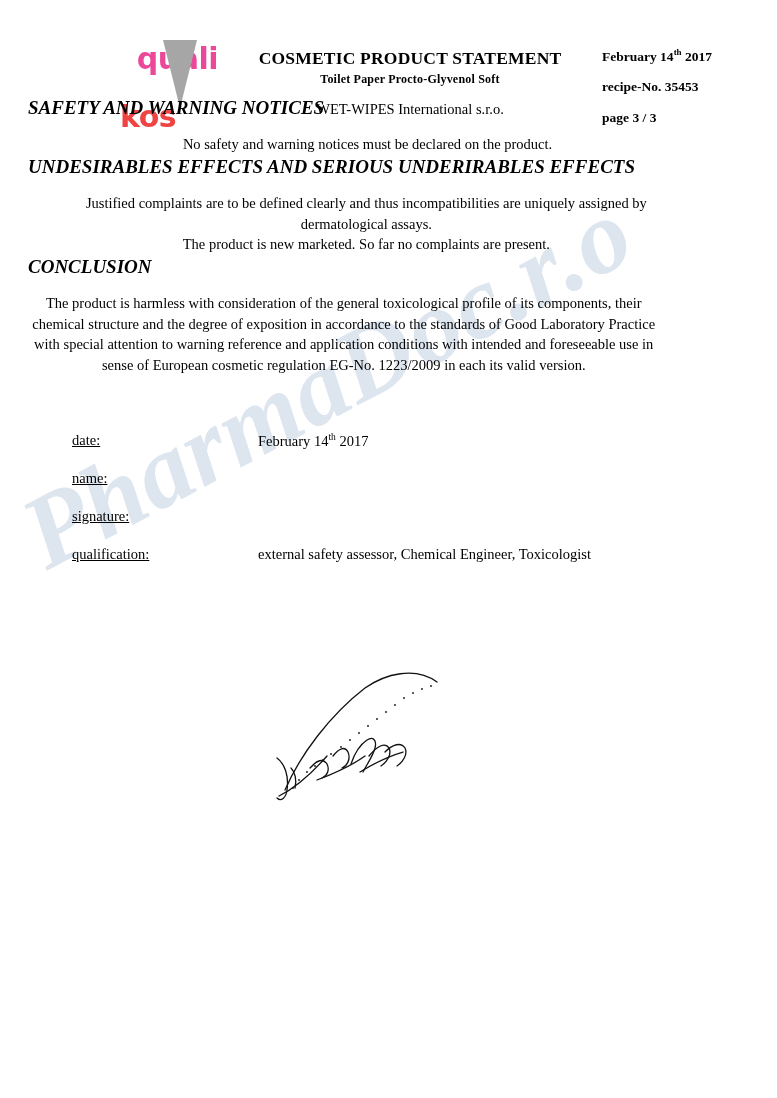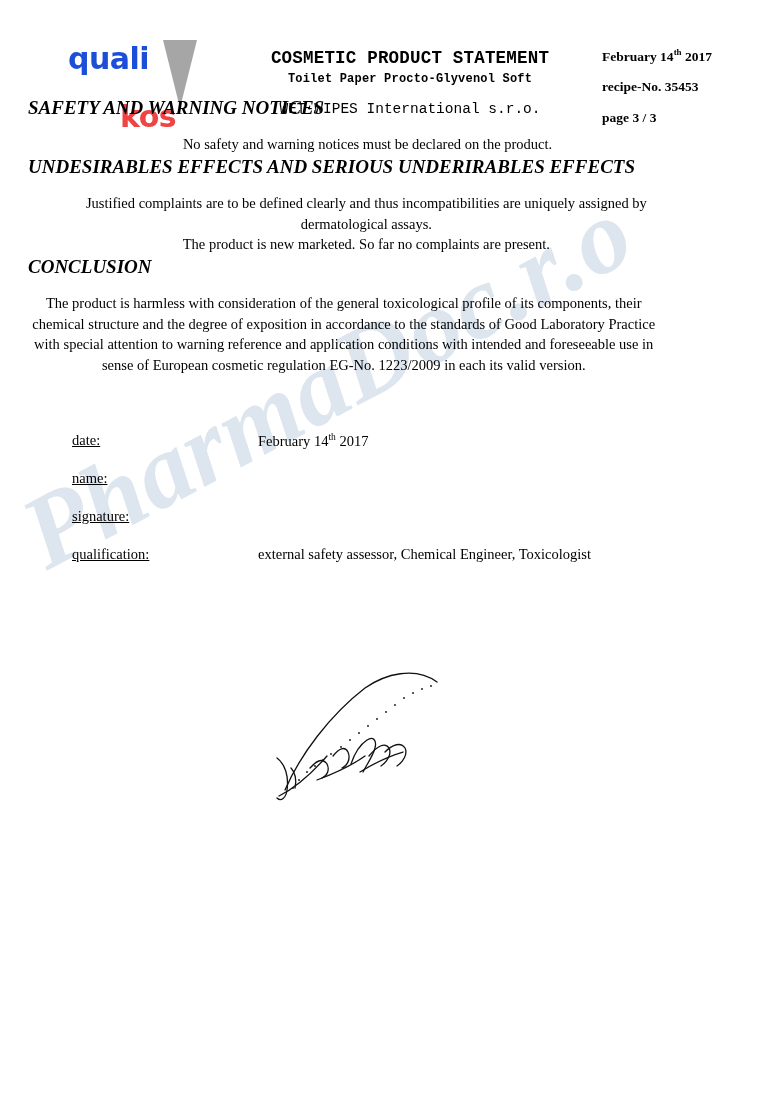--- a/index.html
+++ b/index.html
@@ -63,21 +63,22 @@
     width: 150px;
     position: relative;
     flex: 0 0 150px;
   }
   .logo .quali {
     font-family: "DejaVu Sans", sans-serif;
     font-weight: bold;
     font-size: 30px;
     letter-spacing: -0.5px;
     line-height: 1;
-    color: #1d4ed8;
+    color: #ec4899;
+    text-align: right;
   }
   .logo .kos {
     font-family: "DejaVu Sans", sans-serif;
     font-weight: bold;
     font-size: 30px;
     letter-spacing: -0.5px;
     line-height: 1;
     color: #ef4444;
     margin-top: 28px;
     margin-left: 52px;
@@ -90,21 +91,20 @@
     height: 0;
     border-left: 17px solid transparent;
     border-right: 17px solid transparent;
     border-top: 68px solid #a6a6a6;
   }
 
   .header-center {
     flex: 1 1 auto;
     text-align: center;
     padding-top: 2px;
-    font-family: Liberation Mono, monospace;
   }
   .header-center .title1 {
     font-weight: bold;
     font-size: 17.5px;
     letter-spacing: 0.2px;
     line-height: 1.45;
   }
   .header-center .title2 {
     font-weight: bold;
     font-size: 12px;

